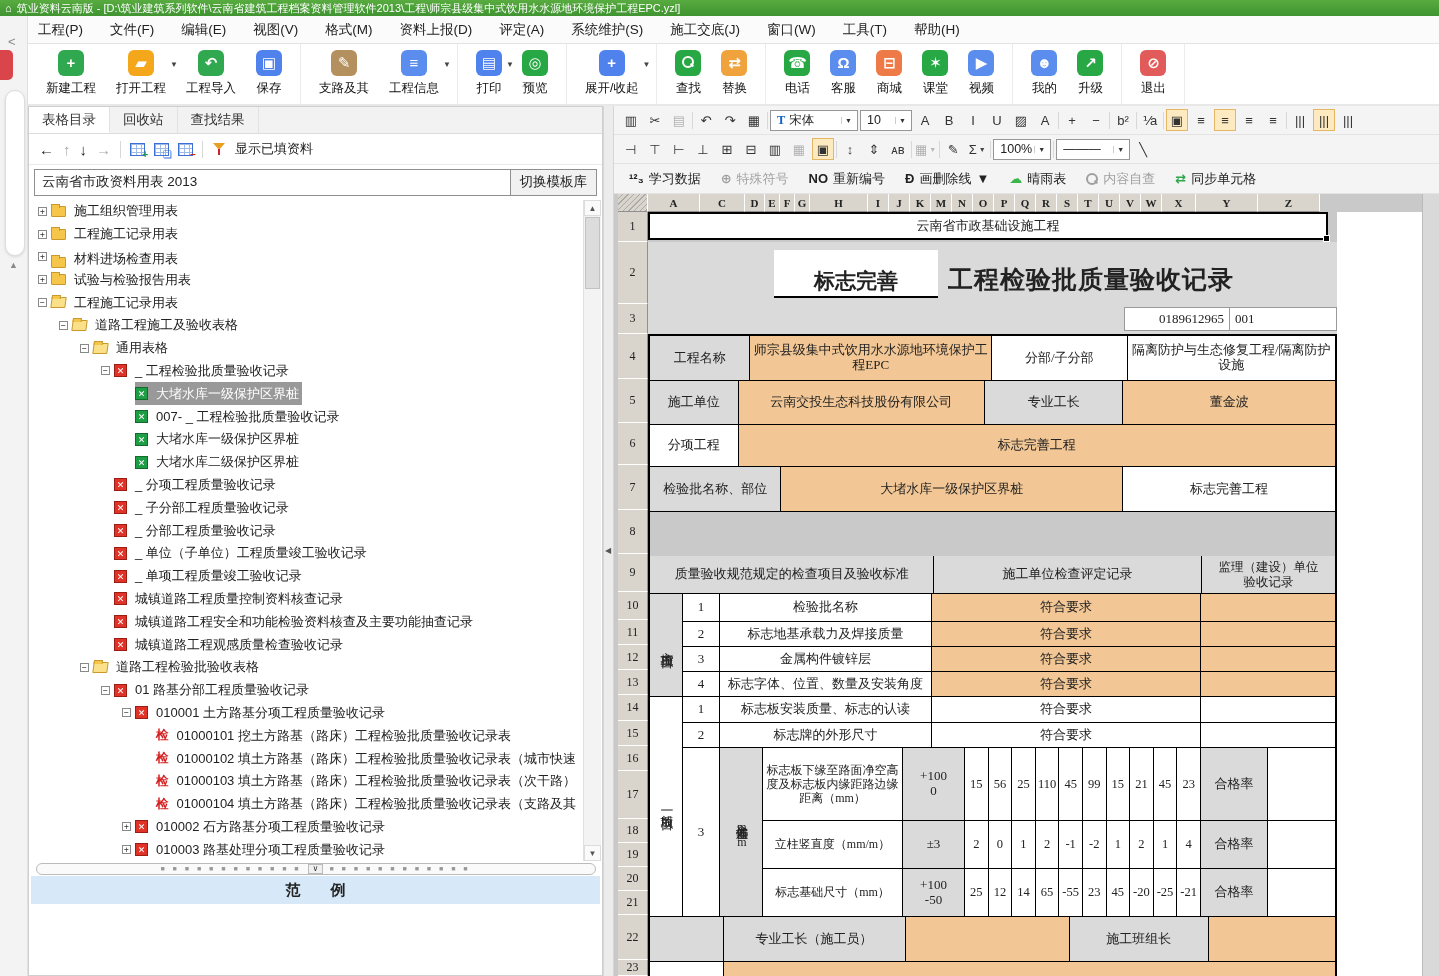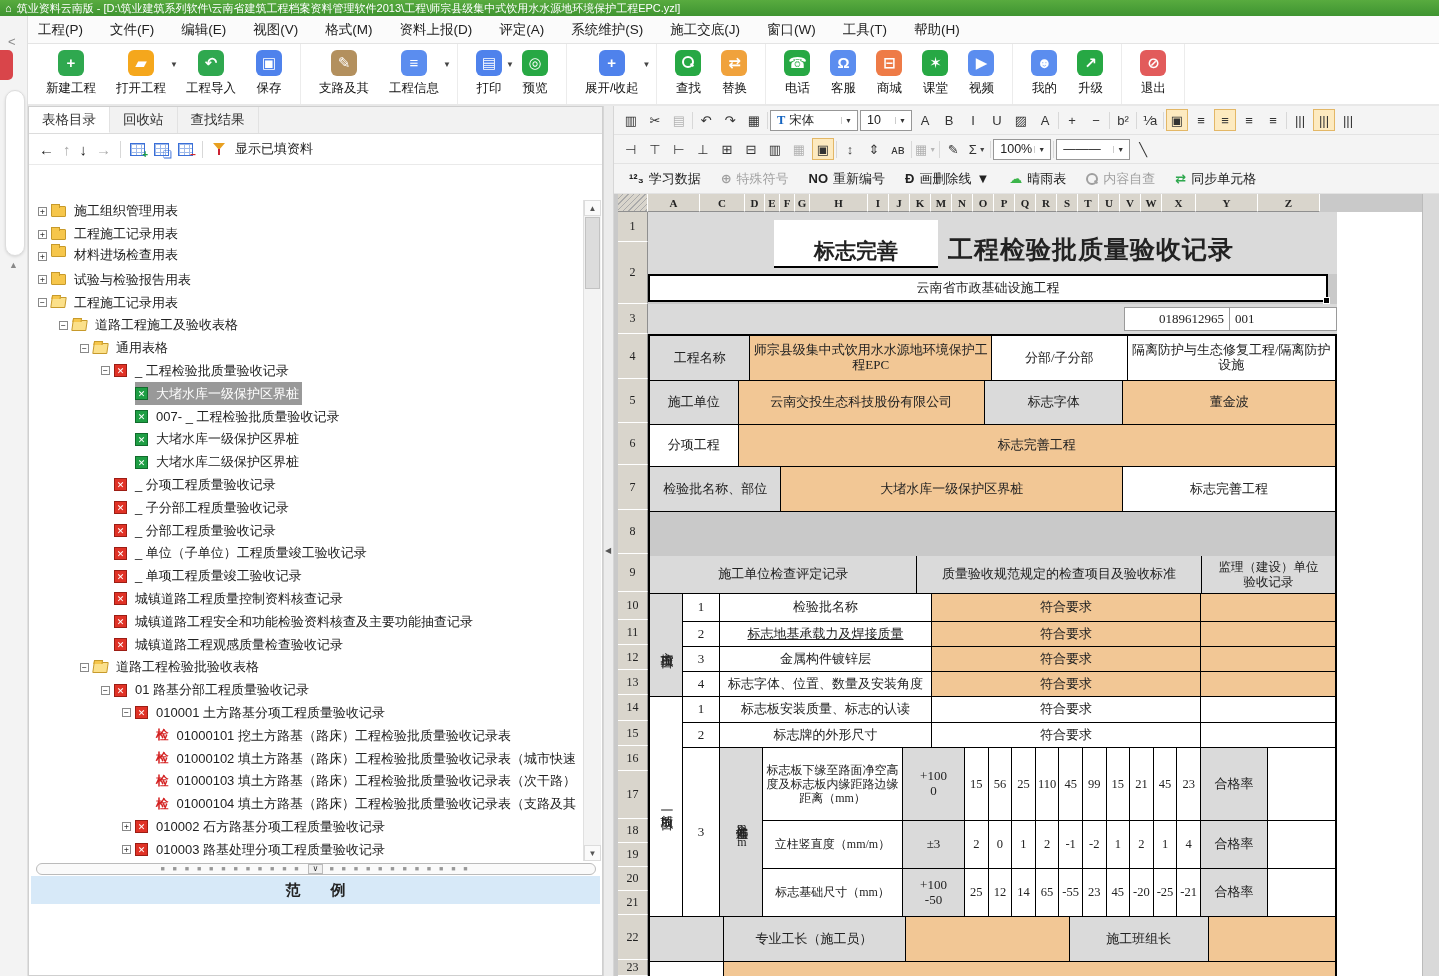--- a/index.html
+++ b/index.html
@@ -278,38 +278,42 @@
       <span class="ico-tbl">
         <span class="bdg" style="color: rgb(58, 111, 216);">❏</span>
       </span>
       <span class="ico-tbl">
         <span class="bdg" style="color: rgb(212, 34, 34);">−</span>
       </span>
       <span class="sep"></span>
       <span class="funnel"></span>
       <span class="filt-label">显示已填资料</span>
     </div>
+  <div class="tpl">
+    <div class="tpl-input">云南省市政资料用表 2013</div>
+    <div class="tpl-btn">切换模板库</div>
+  </div>
   <div id="tree">
       <div class="tree-item" style="padding-left: 8px;">
         <span class="ebox">+</span>
         <span class="" style="display: flex; align-items: center; height: 100%;">
           <span class="ti-folder"></span>
           <span class="ti-label">施工组织管理用表</span>
         </span>
       </div>
       <div class="tree-item" style="padding-left: 8px;">
         <span class="ebox">+</span>
         <span class="" style="display: flex; align-items: center; height: 100%;">
           <span class="ti-folder"></span>
           <span class="ti-label">工程施工记录用表</span>
         </span>
       </div>
       <div class="tree-item" style="padding-left: 8px;">
         <span class="ebox">+</span>
-        <span class="" style="display: flex; align-items: flex-start; height: 100%;">
+        <span class="" style="display: flex; align-items: flex-end; height: 100%;">
           <span class="ti-folder"></span>
           <span class="ti-label">材料进场检查用表</span>
         </span>
       </div>
       <div class="tree-item" style="padding-left: 8px;">
         <span class="ebox">+</span>
         <span class="" style="display: flex; align-items: center; height: 100%;">
           <span class="ti-folder"></span>
           <span class="ti-label">试验与检验报告用表</span>
         </span>
@@ -749,86 +753,86 @@
         <div class="rh" style="height: 24px;">18</div>
         <div class="rh" style="height: 24px;">19</div>
         <div class="rh" style="height: 24px;">20</div>
         <div class="rh" style="height: 24px;">21</div>
         <div class="rh" style="height: 45px;">22</div>
         <div class="rh" style="height: 16px;">23</div>
       </div>
 
     <div id="form">
 
-      <div class="band gray" style="height:62px">
-        <div class="markbox">标志完善</div>
-        <div class="bigtitle">工程检验批质量验收记录</div>
-      </div>
-
       <div class="band" style="height:30px">
         <div class="r1box">
           <span>云南省市政基础设施工程</span>
           <span class="handle"></span>
         </div>
+      </div>
+
+      <div class="band gray" style="height:62px">
+        <div class="markbox">标志完善</div>
+        <div class="bigtitle">工程检验批质量验收记录</div>
       </div>
 
       <div class="band gray" style="height:30px">
         <div class="codecell" style="left:476px;width:106px;justify-content:flex-end;padding-right:5px">0189612965</div>
         <div class="codecell" style="left:582px;width:107px;border-left:none;padding-left:5px">001</div>
       </div>
 
       <div id="mainform">
 
         <div class="band" style="height:45px">
           <div class="c gray" style="width:103px">工程名称</div>
           <div class="c org" style="width:248px">师宗县级集中式饮用水水源地环境保护工程EPC</div>
           <div class="c wht" style="width:139px">分部/子分部</div>
           <div class="c wht noR" style="width:213px">隔离防护与生态修复工程/隔离防护设施</div>
         </div>
 
         <div class="band" style="height:44px">
           <div class="c gray" style="width:89px">施工单位</div>
           <div class="c org" style="width:248px">云南交投生态科技股份有限公司</div>
-          <div class="c gray" style="width:139px">标志字体</div>
+          <div class="c gray" style="width:139px">专业工长</div>
           <div class="c org noR" style="width:213px">董金波</div>
         </div>
 
         <div class="band" style="height:42px">
           <div class="c wht" style="width:89px">分项工程</div>
           <div class="c org noR" style="width:600px">标志完善工程</div>
         </div>
 
         <div class="band" style="height:45px">
           <div class="c gray" style="width:132px">检验批名称、部位</div>
           <div class="c org" style="width:344px">大堵水库一级保护区界桩</div>
           <div class="c wht noR" style="width:213px">标志完善工程</div>
         </div>
 
         <div class="band" style="height:44px">
         </div>
 
         <div class="band" style="height:38px">
+          <div class="c gray" style="width:286px">质量验收规范规定的检查项目及验收标准</div>
           <div class="c gray" style="width:269px">施工单位检查评定记录</div>
-          <div class="c gray" style="width:286px">质量验收规范规定的检查项目及验收标准</div>
           <div class="c gray noR pre" style="width:134px;font-size:12.5px">监理（建设）单位
 验收记录</div>
         </div>
 
         <div class="band" style="height:103px">
           <div class="c gray vert" style="width:37px">主控项目</div>
           <div class="subcol" style="width:652px" id="mc-rows">
               <div style="display: flex; height: 28px;">
                 <div class="c wht" style="width: 37px;">1</div>
                 <div class="c wht" style="width: 212px;">检验批名称</div>
                 <div class="c org" style="width: 269px;">符合要求</div>
                 <div class="c org noR" style="width: 134px;"></div>
               </div>
               <div style="display: flex; height: 25px;">
                 <div class="c wht" style="width: 37px;">2</div>
-                <div class="c wht" style="width: 212px; text-decoration: underline;">标志地基承载力及焊接质量</div>
+                <div class="c wht" style="width: 212px;">标志地基承载力及焊接质量</div>
                 <div class="c org" style="width: 269px;">符合要求</div>
                 <div class="c org noR" style="width: 134px;"></div>
               </div>
               <div style="display: flex; height: 25px;">
                 <div class="c wht" style="width: 37px;">3</div>
                 <div class="c wht" style="width: 212px;">金属构件镀锌层</div>
                 <div class="c org" style="width: 269px;">符合要求</div>
                 <div class="c org noR" style="width: 134px;"></div>
               </div>
               <div style="display: flex; height: 25px;">

